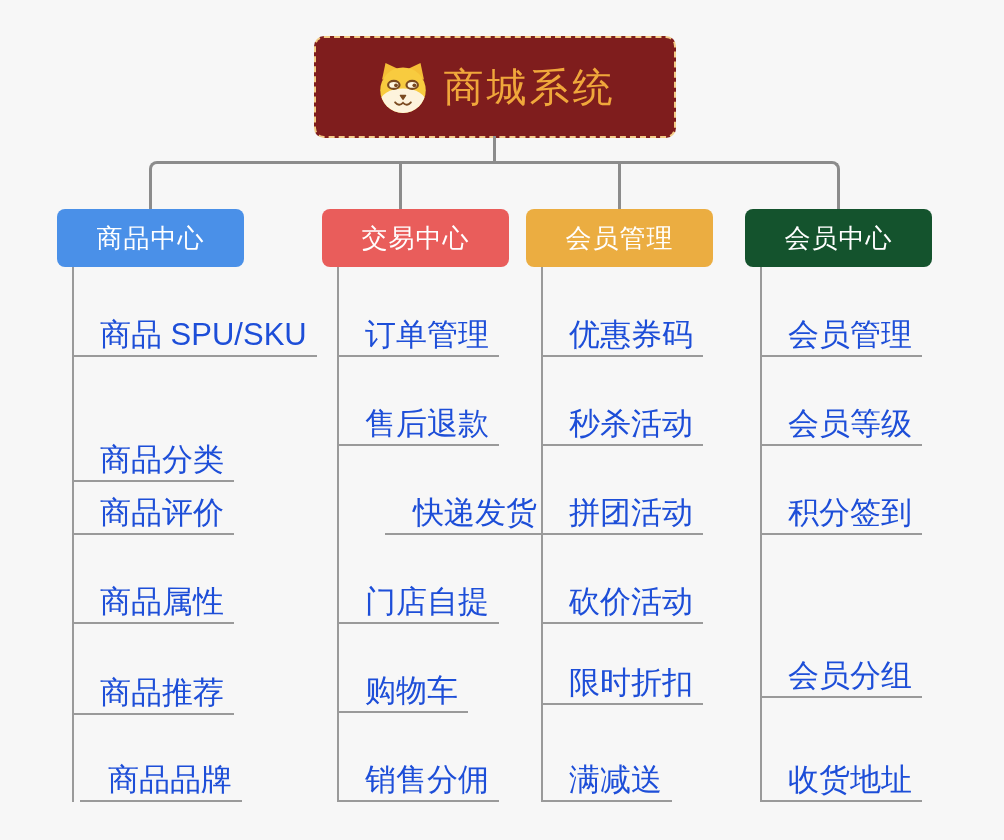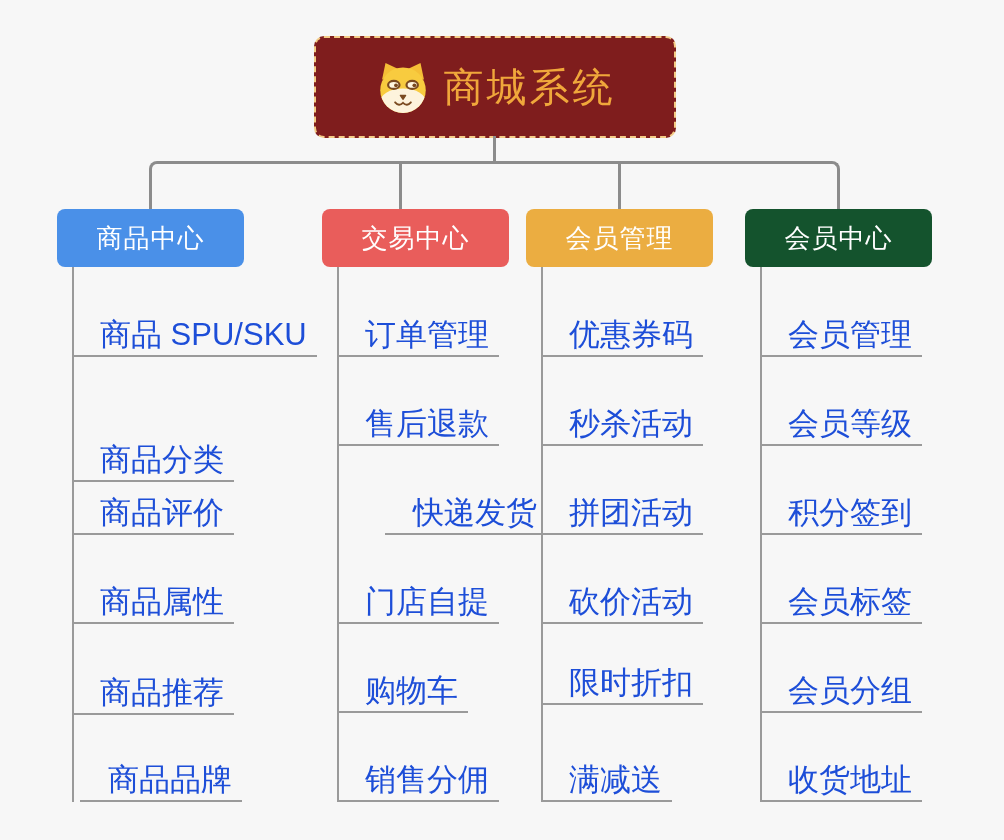--- a/index.html
+++ b/index.html
@@ -103,18 +103,17 @@
         <div class="leaf" style="top: 380px;">砍价活动</div>
         <div class="leaf" style="top: 461px;">限时折扣</div>
         <div class="leaf" style="top: 558px;">满减送</div>
       </div>
       <div class="column" style="left: 745px;">
         <div class="branch-box" style="background: #14532d;">会员中心</div>
         <div class="trunk"></div>
         <div class="leaf" style="top: 113px;">会员管理</div>
         <div class="leaf" style="top: 202px;">会员等级</div>
         <div class="leaf" style="top: 291px;">积分签到</div>
-        <div class="leaf" style="top: 380px;">会员标签</div>
-        <div class="leaf" style="top: 469px;">会员分组</div>
+        <div class="leaf" style="top: 454px;">会员分组</div>
         <div class="leaf" style="top: 558px;">收货地址</div>
       </div>
     </div>
 </div>
 
 </body></html>

